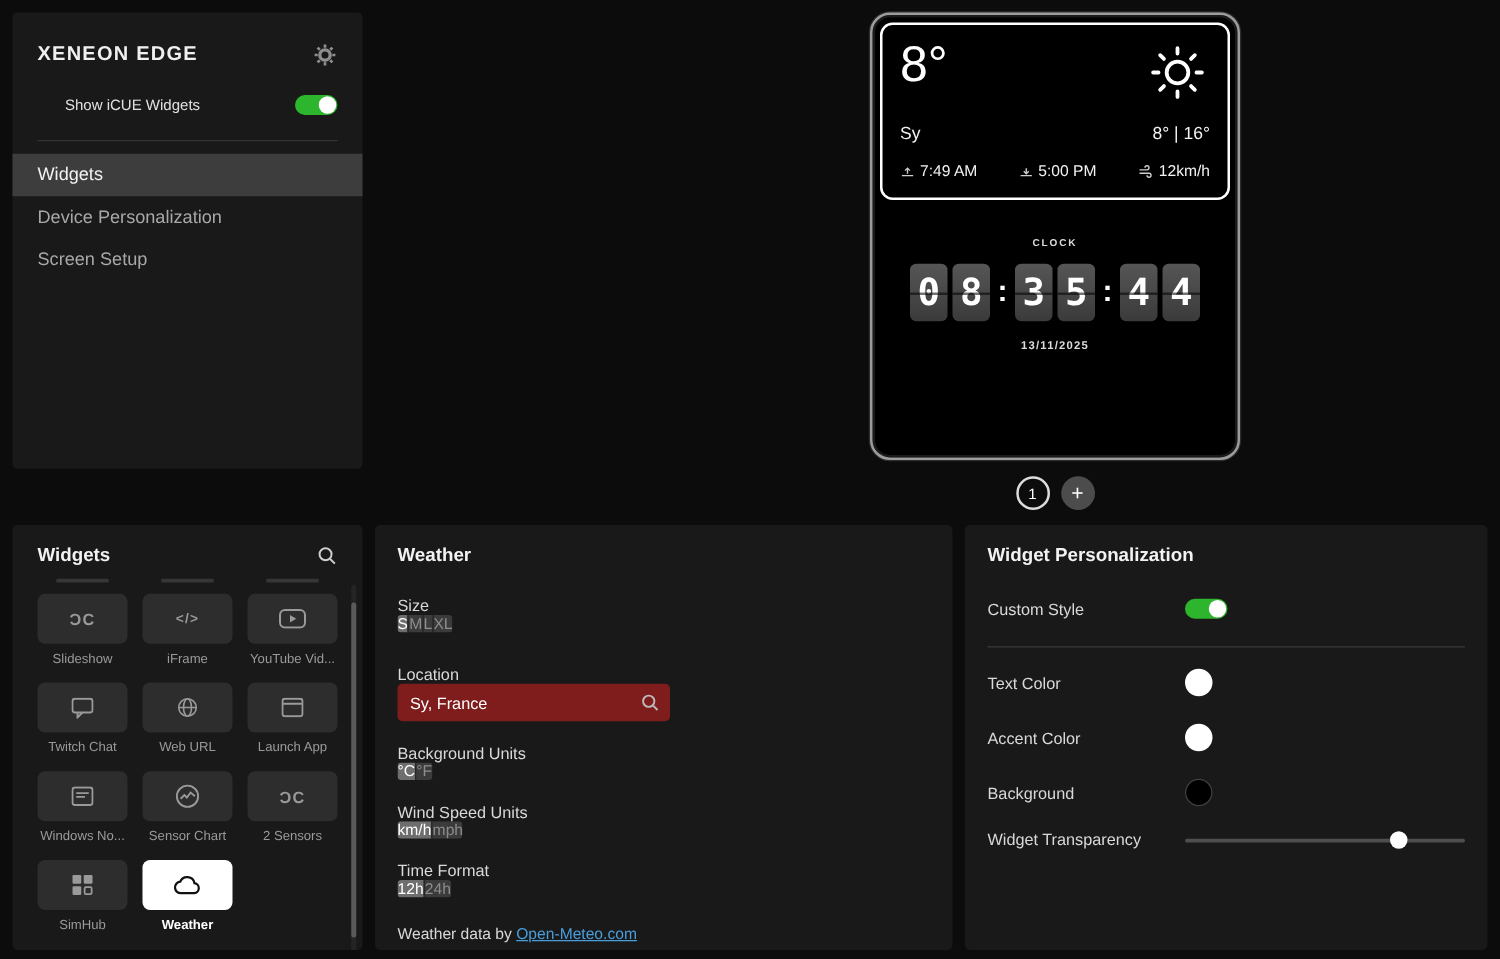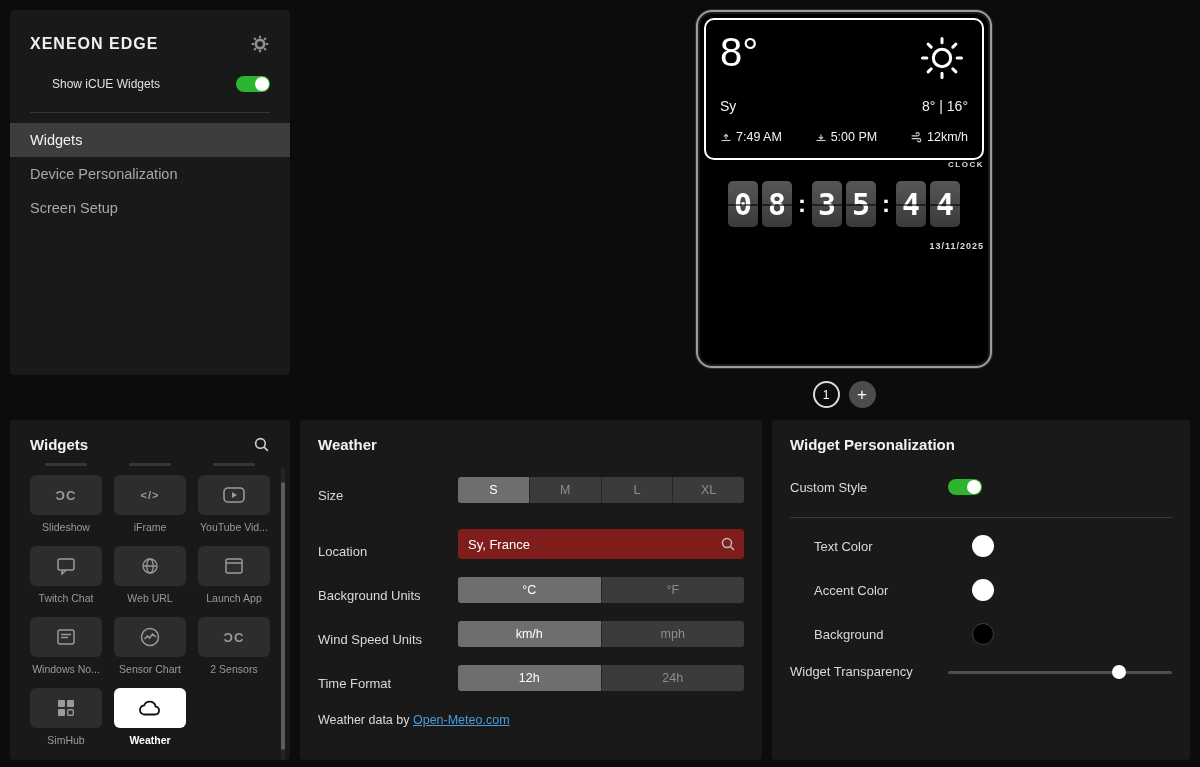--- a/index.html
+++ b/index.html
@@ -28,21 +28,21 @@
   
   #preview { position:absolute; left:696px; top:10px; width:296px; height:358px;
     background:#000; border:2px solid #9c9c9c; border-radius:16px;
     box-shadow: inset 0 0 0 2px #1a1a1a, 0 0 0 1px #2c2c2c; padding:6px; }
   .weather-widget { border:2px solid #fff; border-radius:10px; padding:12px 14px 14px; }
   .ww-top { display:flex; justify-content:space-between; align-items:flex-start; }
   .ww-temp { font-size:40px; font-weight:300; color:#fff; line-height:1; }
   .ww-mid { display:flex; justify-content:space-between; margin-top:14px; font-size:14px; color:#f2f2f2; }
   .ww-bottom { display:flex; justify-content:space-between; margin-top:16px; font-size:12.5px; color:#f2f2f2; }
   .ww-item { display:flex; align-items:center; gap:4px; }
-  .clock-widget { text-align:right; }
+  .clock-widget { margin-top:30px; text-align:center; }
   .clock-title { font-size:8px; letter-spacing:1.5px; color:#ddd; font-weight:bold; }
   .digits-row { display:flex; justify-content:center; align-items:center; gap:3px; margin-top:12px; }
   .digit { position:relative; width:30px; height:46px; border-radius:5px;
     background:linear-gradient(#565656,#3a3a3a);
     font-family:"DejaVu Sans Mono",monospace; font-weight:bold; font-size:30px; color:#fff;
     display:flex; align-items:center; justify-content:center; }
   .digit::after { content:""; position:absolute; left:0; right:0; top:50%; height:2px; background:rgba(0,0,0,.55); }
   .digit-group { display:flex; gap:4px; }
   .colon { font-size:24px; font-weight:bold; color:#fff; margin:0 3px; }
   .clock-date { font-size:9px; letter-spacing:1px; color:#ddd; margin-top:14px; font-weight:bold; }
@@ -63,42 +63,42 @@
   .tile { width:72px; height:40px; background:#2d2d2d; border-radius:6px; display:flex; align-items:center; justify-content:center; }
   .tile-glyph { color:#9a9a9a; font-size:13px; font-weight:bold; letter-spacing:1px; }
   .tile-label { margin-top:6px; font-size:10.5px; color:#9a9a9a; white-space:nowrap; overflow:hidden; text-overflow:ellipsis; }
   .tile-cell.selected .tile { background:#fff; }
   .tile-cell.selected .tile-label { color:#fff; font-weight:bold; }
   .vscroll { position:absolute; right:5px; top:48px; width:4px; height:294px; background:#242424; border-radius:2px; }
   .vscroll-thumb { position:absolute; top:14px; width:4px; height:268px; background:#5a5a5a; border-radius:2px; cursor:pointer; }
 
   
   #settings-panel { left:300px; top:420px; width:462px; height:340px; padding:16px 18px; }
-  .set-row { display:flex; align-items:flex-end; margin-top:18px; }
+  .set-row { display:flex; align-items:flex-start; margin-top:18px;flex-direction:column; }
   .set-label { width:140px; flex:none; font-size:13px; color:#d9d9d9; }
   .set-control { flex:1; }
   .segmented { display:flex; height:26px; border-radius:3px; overflow:hidden; }
   .seg { flex:1; display:flex; align-items:center; justify-content:center; font-size:12.5px;
     background:#3b3b3b; color:#8d8d8d; cursor:pointer; border-left:1px solid #262626; }
   .seg:first-child { border-left:none; }
   .seg.selected { background:#6e6e6e; color:#fff; }
   .loc-wrap { position:relative; }
   .loc-input { width:100%; height:30px; background:#7f1d1d; border:none; border-radius:4px;
     color:#fff; font-size:13px; padding:0 32px 0 10px; font-family:inherit; outline:none; }
   .loc-search { position:absolute; right:8px; top:7px; }
   .attribution { margin-top:22px; font-size:12.5px; color:#d9d9d9; }
   .attribution a { color:#4a9ddb; }
 
   
   #personalization-panel { left:772px; top:420px; width:418px; height:340px; padding:16px 18px; }
   .pers-row { display:flex; align-items:center; }
   .pers-label { width:158px; flex:none; font-size:13px; color:#d9d9d9; }
   .custom-style-row { margin-top:26px; }
   .pers-divider { border-top:1px solid #3a3a3a; margin:22px 0 6px; }
-  .color-row { height:44px;margin-left:24px; }
+  .color-row { height:44px; }
   .swatch { width:22px; height:22px; border-radius:50%; cursor:pointer; }
   .swatch.white { background:#fff; }
   .swatch.black { background:#000; border:1px solid #3f3f3f; }
   .slider-row { margin-top:8px; }
   .slider { position:relative; height:14px; flex:1; cursor:pointer; }
   .slider-track { position:absolute; left:0; right:0; top:6px; height:3px; background:#4f4f4f; border-radius:2px; }
   .slider-thumb { position:absolute; top:0; left:73%; width:14px; height:14px; border-radius:50%; background:#fff; }
 
   svg { display:block; }
 </style>

